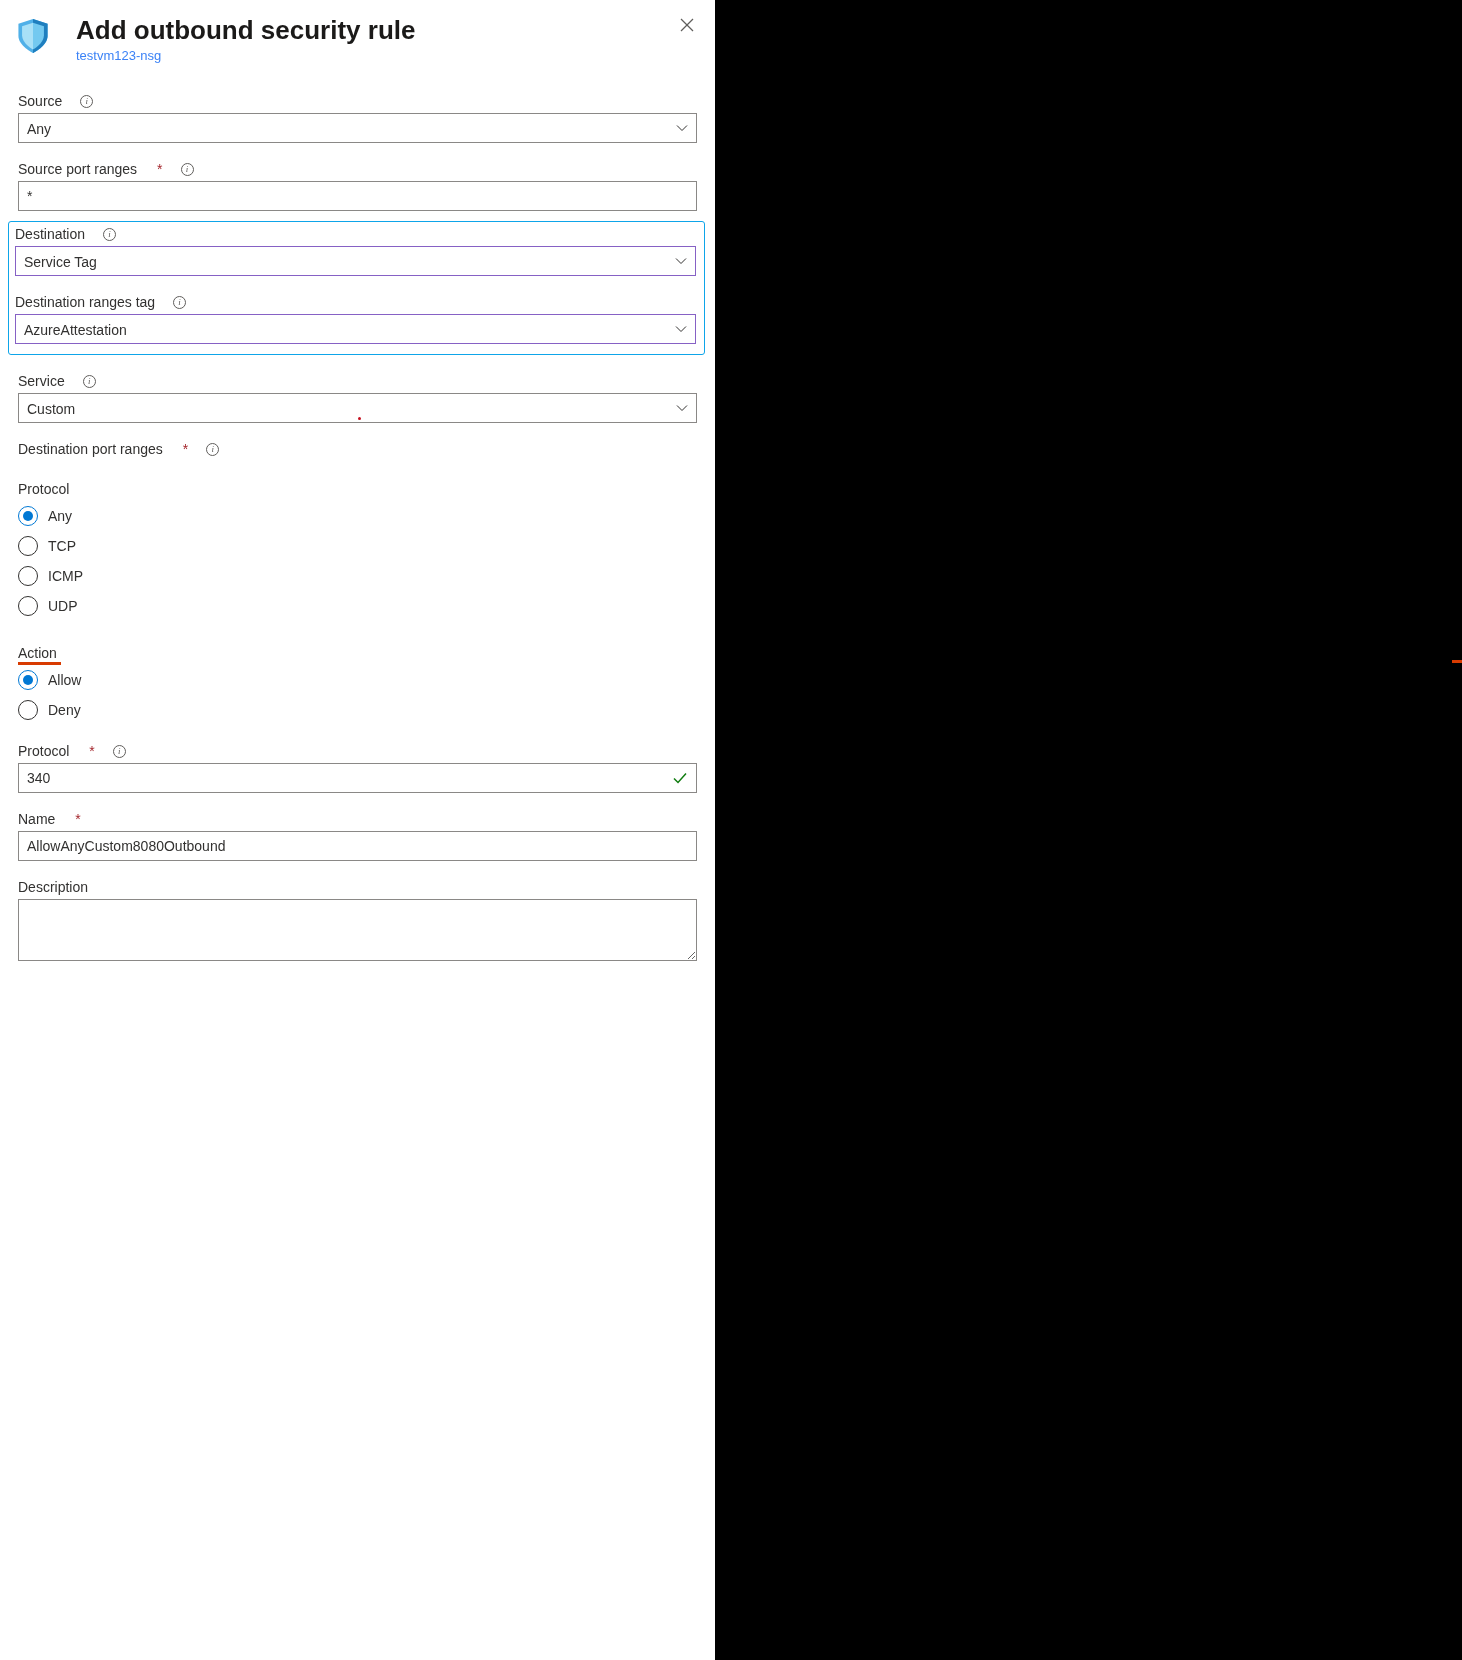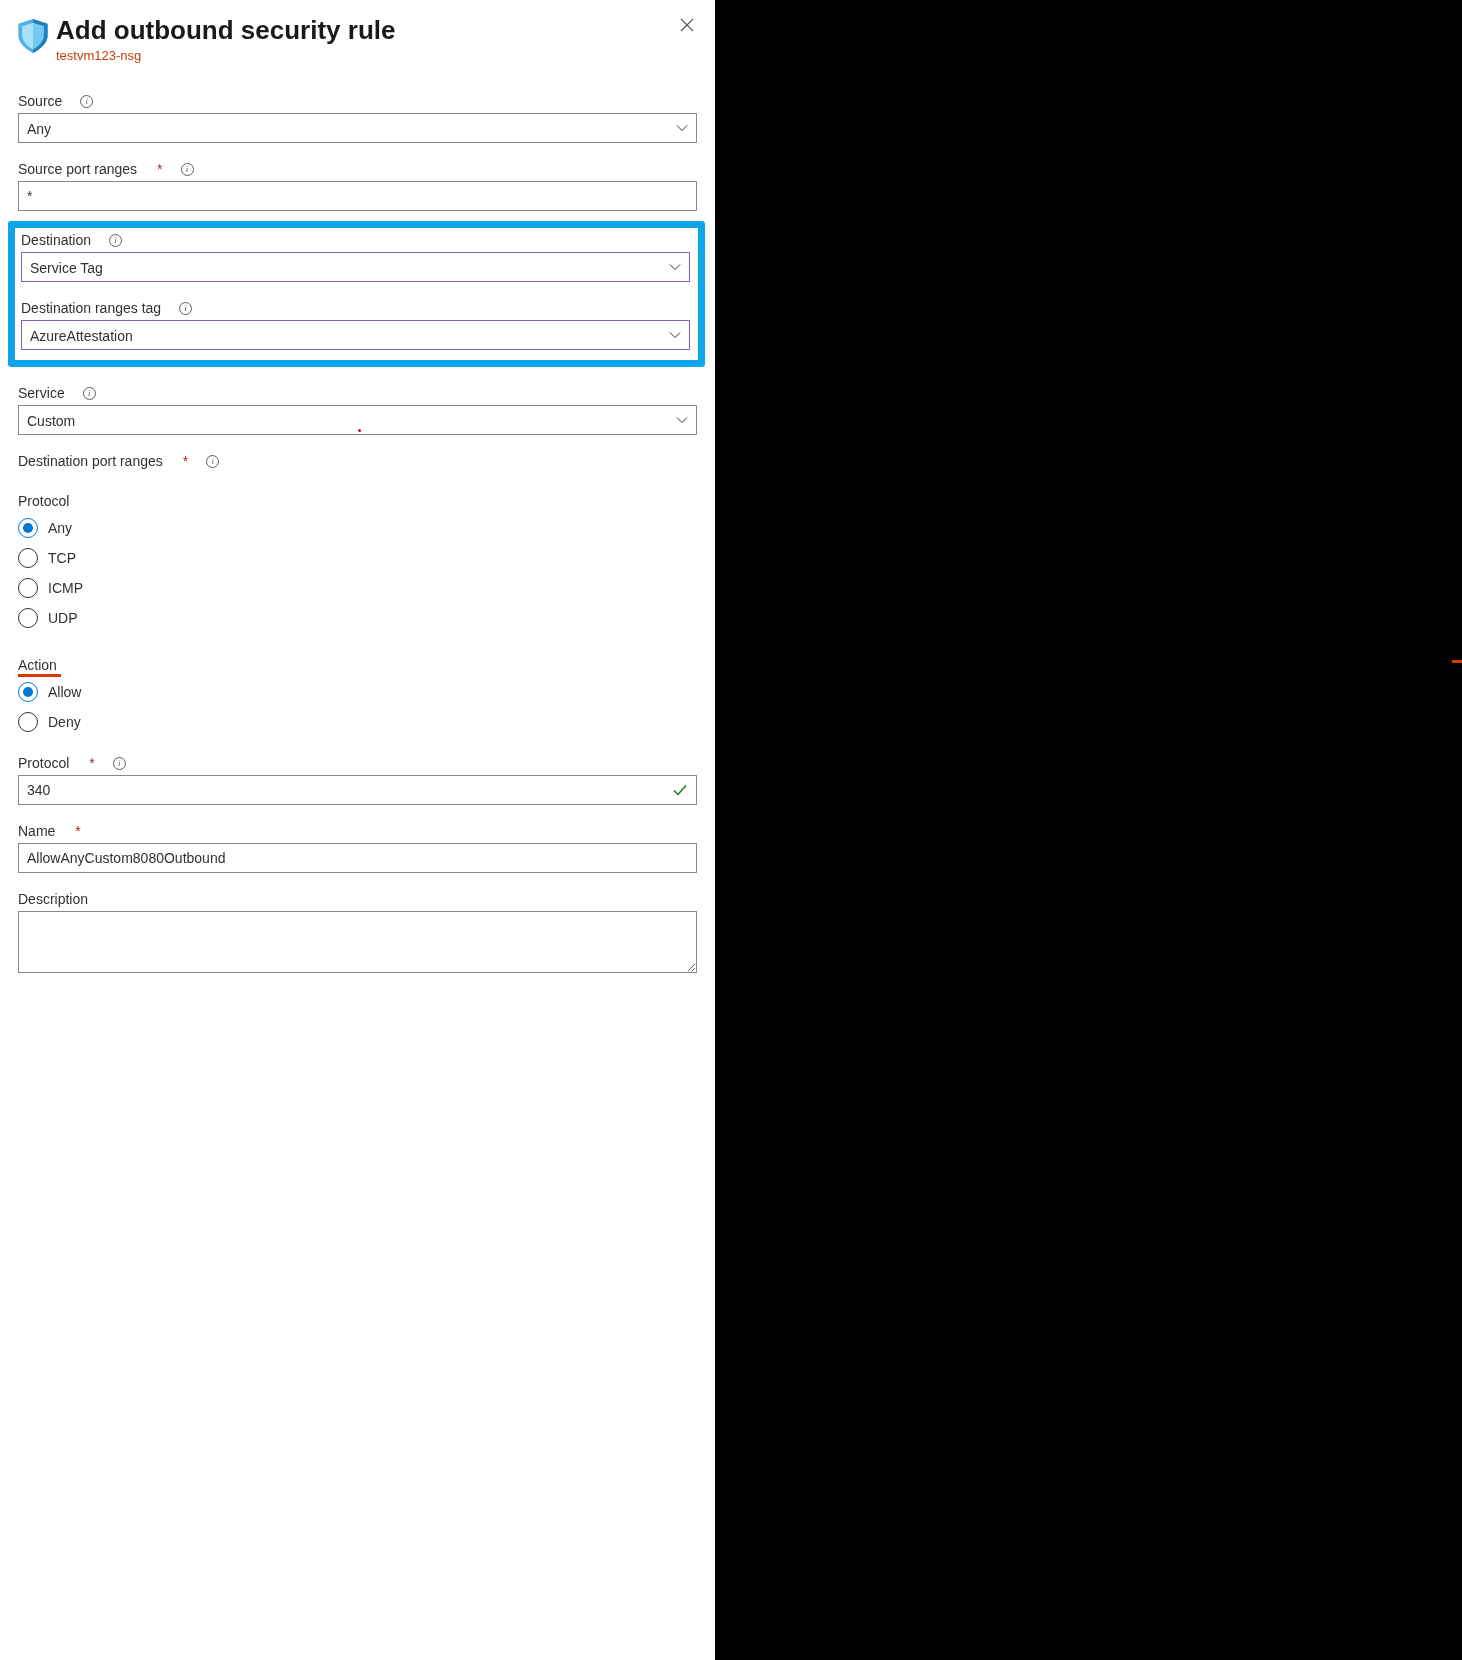--- a/index.html
+++ b/index.html
@@ -26,39 +26,39 @@
       position: absolute;
       left: 0;
       width: 10px;
       height: 3px;
       background: #d83b01;
       top: 660px;
     }
     .panel-header {
       display: flex;
       align-items: flex-start;
-      gap: 8px;
+      gap: 28px;
       margin-bottom: 30px;
     }
     .panel-header .shield {
       width: 30px;
       height: 34px;
       flex: 0 0 30px;
       margin-top: 4px;
     }
     .panel-header .titles { flex: 1; }
     .panel-title {
       font-size: 26px;
       font-weight: 600;
       color: #1b1a19;
       line-height: 1.2;
     }
     .panel-subtitle {
       font-size: 13px;
-      color: #c2410c;
+      color: #3b82f6;
       margin-top: 2px;
     }
     .close-btn {
       cursor: pointer;
       color: #605e5c;
       width: 20px; height: 20px;
       display: flex; align-items: center; justify-content: center;
     }
     .close-btn svg { width: 14px; height: 14px; }
 
@@ -130,21 +130,21 @@
     .red-dot {
       position: absolute;
       left: 50%;
       bottom: 3px;
       width: 3px; height: 3px;
       background: #c50f1f;
       border-radius: 50%;
     }
 
     .highlight-box {
-      border: 7px solid #0ea5e9;
+      border: 1px solid #0ea5e9;
       border-radius: 3px;
       padding: 4px 8px 10px 6px;
       margin: 10px -8px 0 -10px;
     }
     .highlight-box .field:first-child { margin-top: 0; }
 
     .radio-group { margin-top: 4px; }
     .radio-row {
       display: flex;
       align-items: center;

